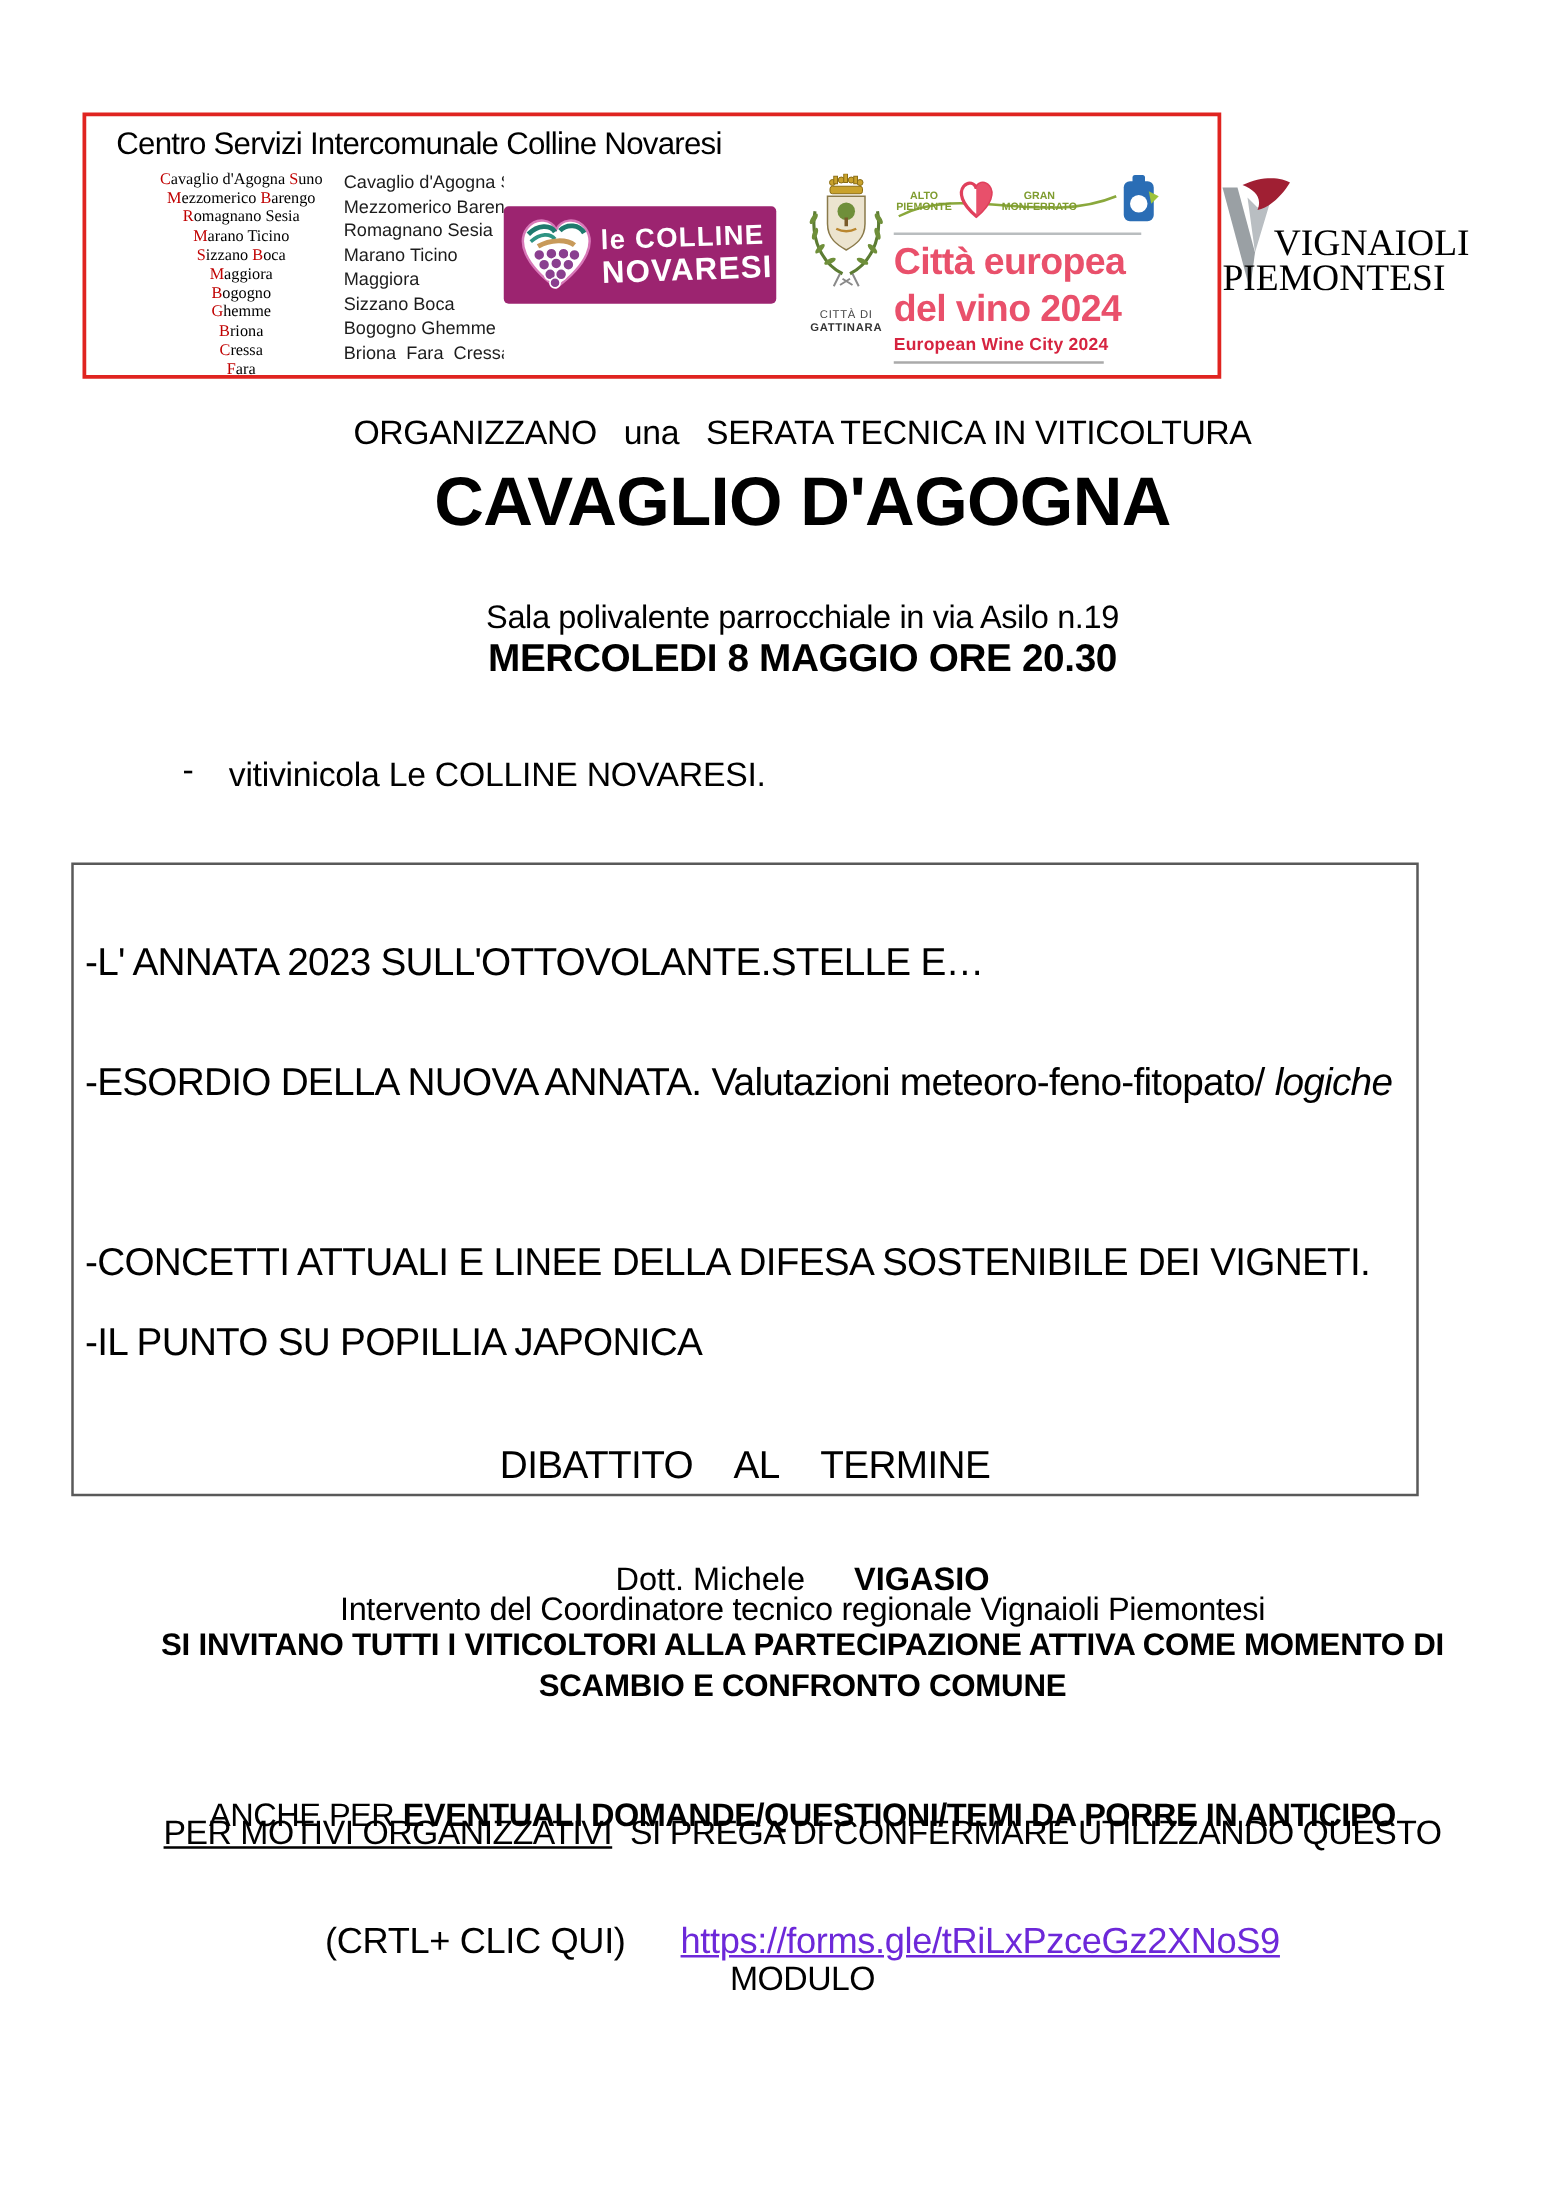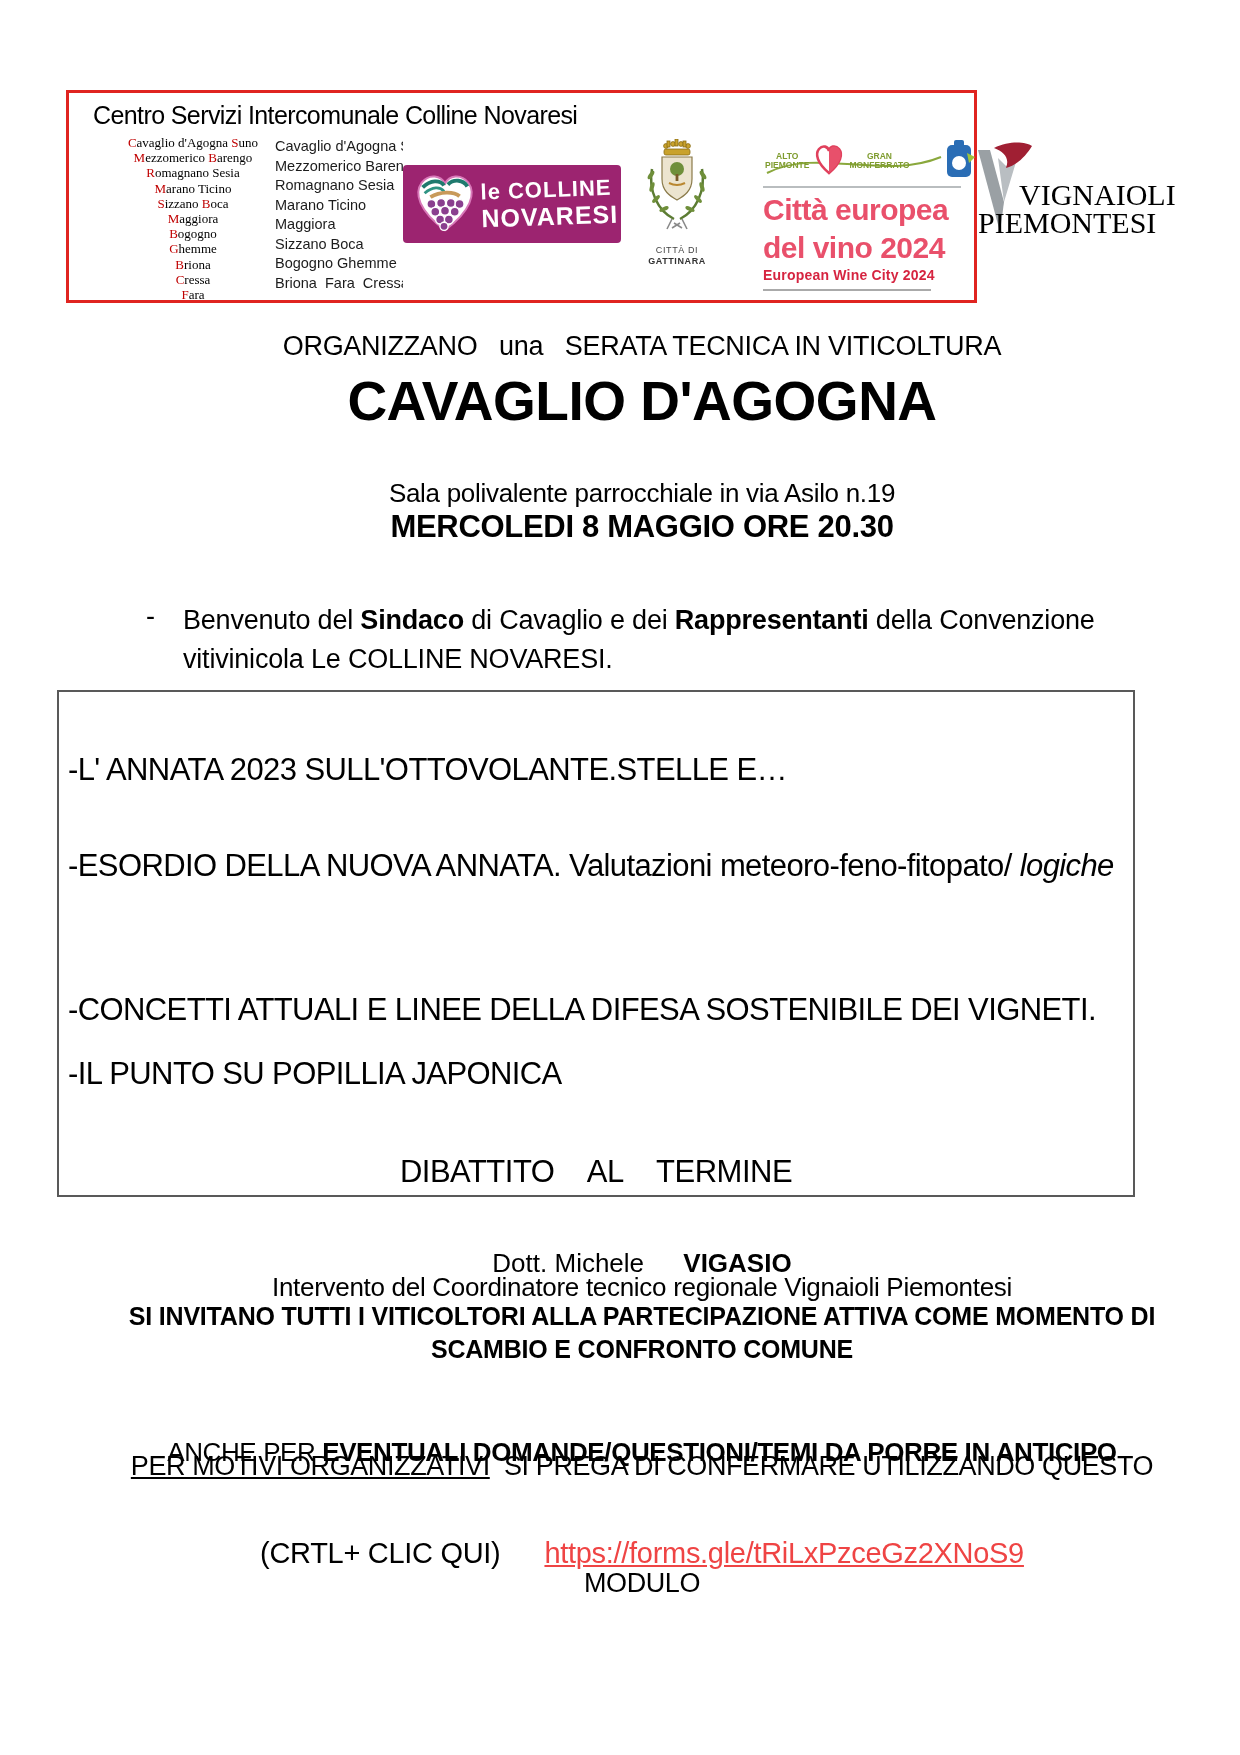--- a/index.html
+++ b/index.html
@@ -21,21 +21,21 @@
   .colline-logo{position:absolute;left:334px;top:72px;width:218px;height:78px;background:#9c2470;
                 border-radius:4px;display:flex;align-items:center;}
   .colline-text{color:#fff;font-weight:bold;transform:rotate(-2deg);margin-left:2px;line-height:1;}
   .colline-text .l1{font-size:22px;letter-spacing:1px;}
   .colline-text .l2{font-size:25px;letter-spacing:1px;margin-top:3px;}
   
   .crest{position:absolute;left:556px;top:46px;width:104px;text-align:center;}
   .crest-cap{font-size:9px;letter-spacing:0.6px;color:#444;line-height:11px;margin-top:2px;}
   .crest-cap .b{font-weight:bold;color:#333;}
   
-  .citta{position:absolute;left:694px;top:44px;width:216px;}
+  .citta{position:absolute;left:646px;top:44px;width:216px;}
   .citta-top{position:relative;display:flex;align-items:center;height:48px;}
   .green-sm{font-size:8.5px;font-weight:bold;color:#7f9c2f;line-height:9.5px;text-align:center;z-index:2;}
   .citta-div{border-top:2px solid #b9bdbf;width:198px;margin-top:1px;}
   .citta-l1{font-size:30px;font-weight:600;color:#e9506b;line-height:33px;letter-spacing:-0.5px;margin-top:5px;}
   .citta-l3{font-size:14px;font-weight:bold;color:#d62440;margin-top:3px;letter-spacing:0.2px;}
   .citta-div2{border-top:2px solid #aaa;width:168px;margin-top:6px;}
   
   .vignaioli{left:976px;top:138px;width:215px;height:105px;font-family:"Liberation Serif",serif;}
   .vg-l1{position:absolute;left:43px;top:42px;font-size:30px;line-height:1;}
   .vg-l2{position:absolute;left:2px;top:70px;font-size:30px;line-height:1;}
@@ -55,21 +55,21 @@
   .debate{position:absolute;left:0;top:462px;width:100%;text-align:center;font-size:31px;
           word-spacing:26px;letter-spacing:-0.5px;}
 
   
   .intervento{top:1272px;font-size:26px;letter-spacing:-0.3px;}
   .speaker{top:1248px;font-size:26px;}
   .invito{top:1300px;font-size:25px;font-weight:bold;line-height:33px;letter-spacing:-0.2px;}
   .motivi{top:1369px;font-size:27px;line-height:39px;letter-spacing:-0.4px;white-space:pre;}
   .anche{top:1437px;font-size:26px;letter-spacing:-0.4px;}
   .cta-line{top:1537px;font-size:29px;letter-spacing:-0.3px;}
-  .cta-link{margin-left:44px;color:#ef4444;text-decoration:underline;cursor:pointer;}
+  .cta-link{margin-left:44px;color:#6d28d9;text-decoration:underline;cursor:pointer;}
 </style>
 </head>
 <body>
 
 <div class="page">
 
   <div class="abs header-box">
     <div class="hb-title">Centro Servizi Intercomunale Colline Novaresi</div>
 
     <div class="towns-serif">
@@ -214,21 +214,20 @@
     <div class="vg-l2">PIEMONTESI</div>
   </div>
 
   <div class="abs ctr organizzano nowrap">ORGANIZZANO   una   SERATA TECNICA IN VITICOLTURA</div>
   <div class="abs ctr main-title nowrap">CAVAGLIO D'AGOGNA</div>
   <div class="abs ctr venue nowrap">Sala polivalente parrocchiale in via Asilo n.19</div>
   <div class="abs ctr datetime nowrap">MERCOLEDI 8 MAGGIO ORE 20.30</div>
 
   <div class="abs bullet-dash">-</div>
   <div class="abs bullet-text">
-    <div><span>Benvenuto del </span><span style="font-weight: bold;">Sindaco</span><span> di Cavaglio e dei </span><span style="font-weight: bold;">Rappresentanti</span><span> della Convenzione</span></div>
     <div><span>vitivinicola Le COLLINE NOVARESI.</span></div>
   </div>
 
   <div class="abs agenda-box">
     <div class="ag ag1"><span>-L' ANNATA 2023 SULL'OTTOVOLANTE.STELLE E…</span></div>
     <div class="ag ag2"><span>-ESORDIO DELLA NUOVA ANNATA. Valutazioni meteoro-feno-fitopato/ </span><span style="font-style: italic;">logiche</span></div>
     <div class="ag ag3"><span>-CONCETTI ATTUALI E LINEE DELLA DIFESA SOSTENIBILE DEI VIGNETI.</span></div>
     <div class="ag ag4"><span>-IL PUNTO SU POPILLIA JAPONICA</span></div>
     <div class="debate">DIBATTITO AL TERMINE</div>
   </div>

